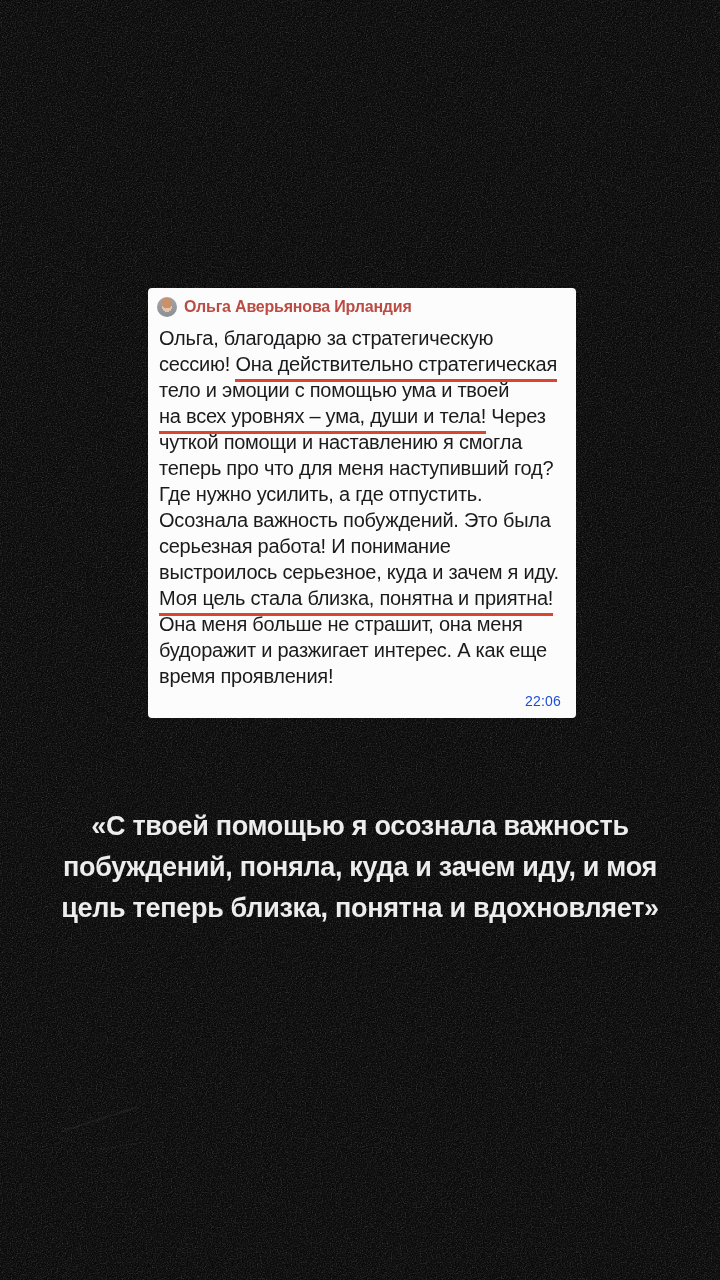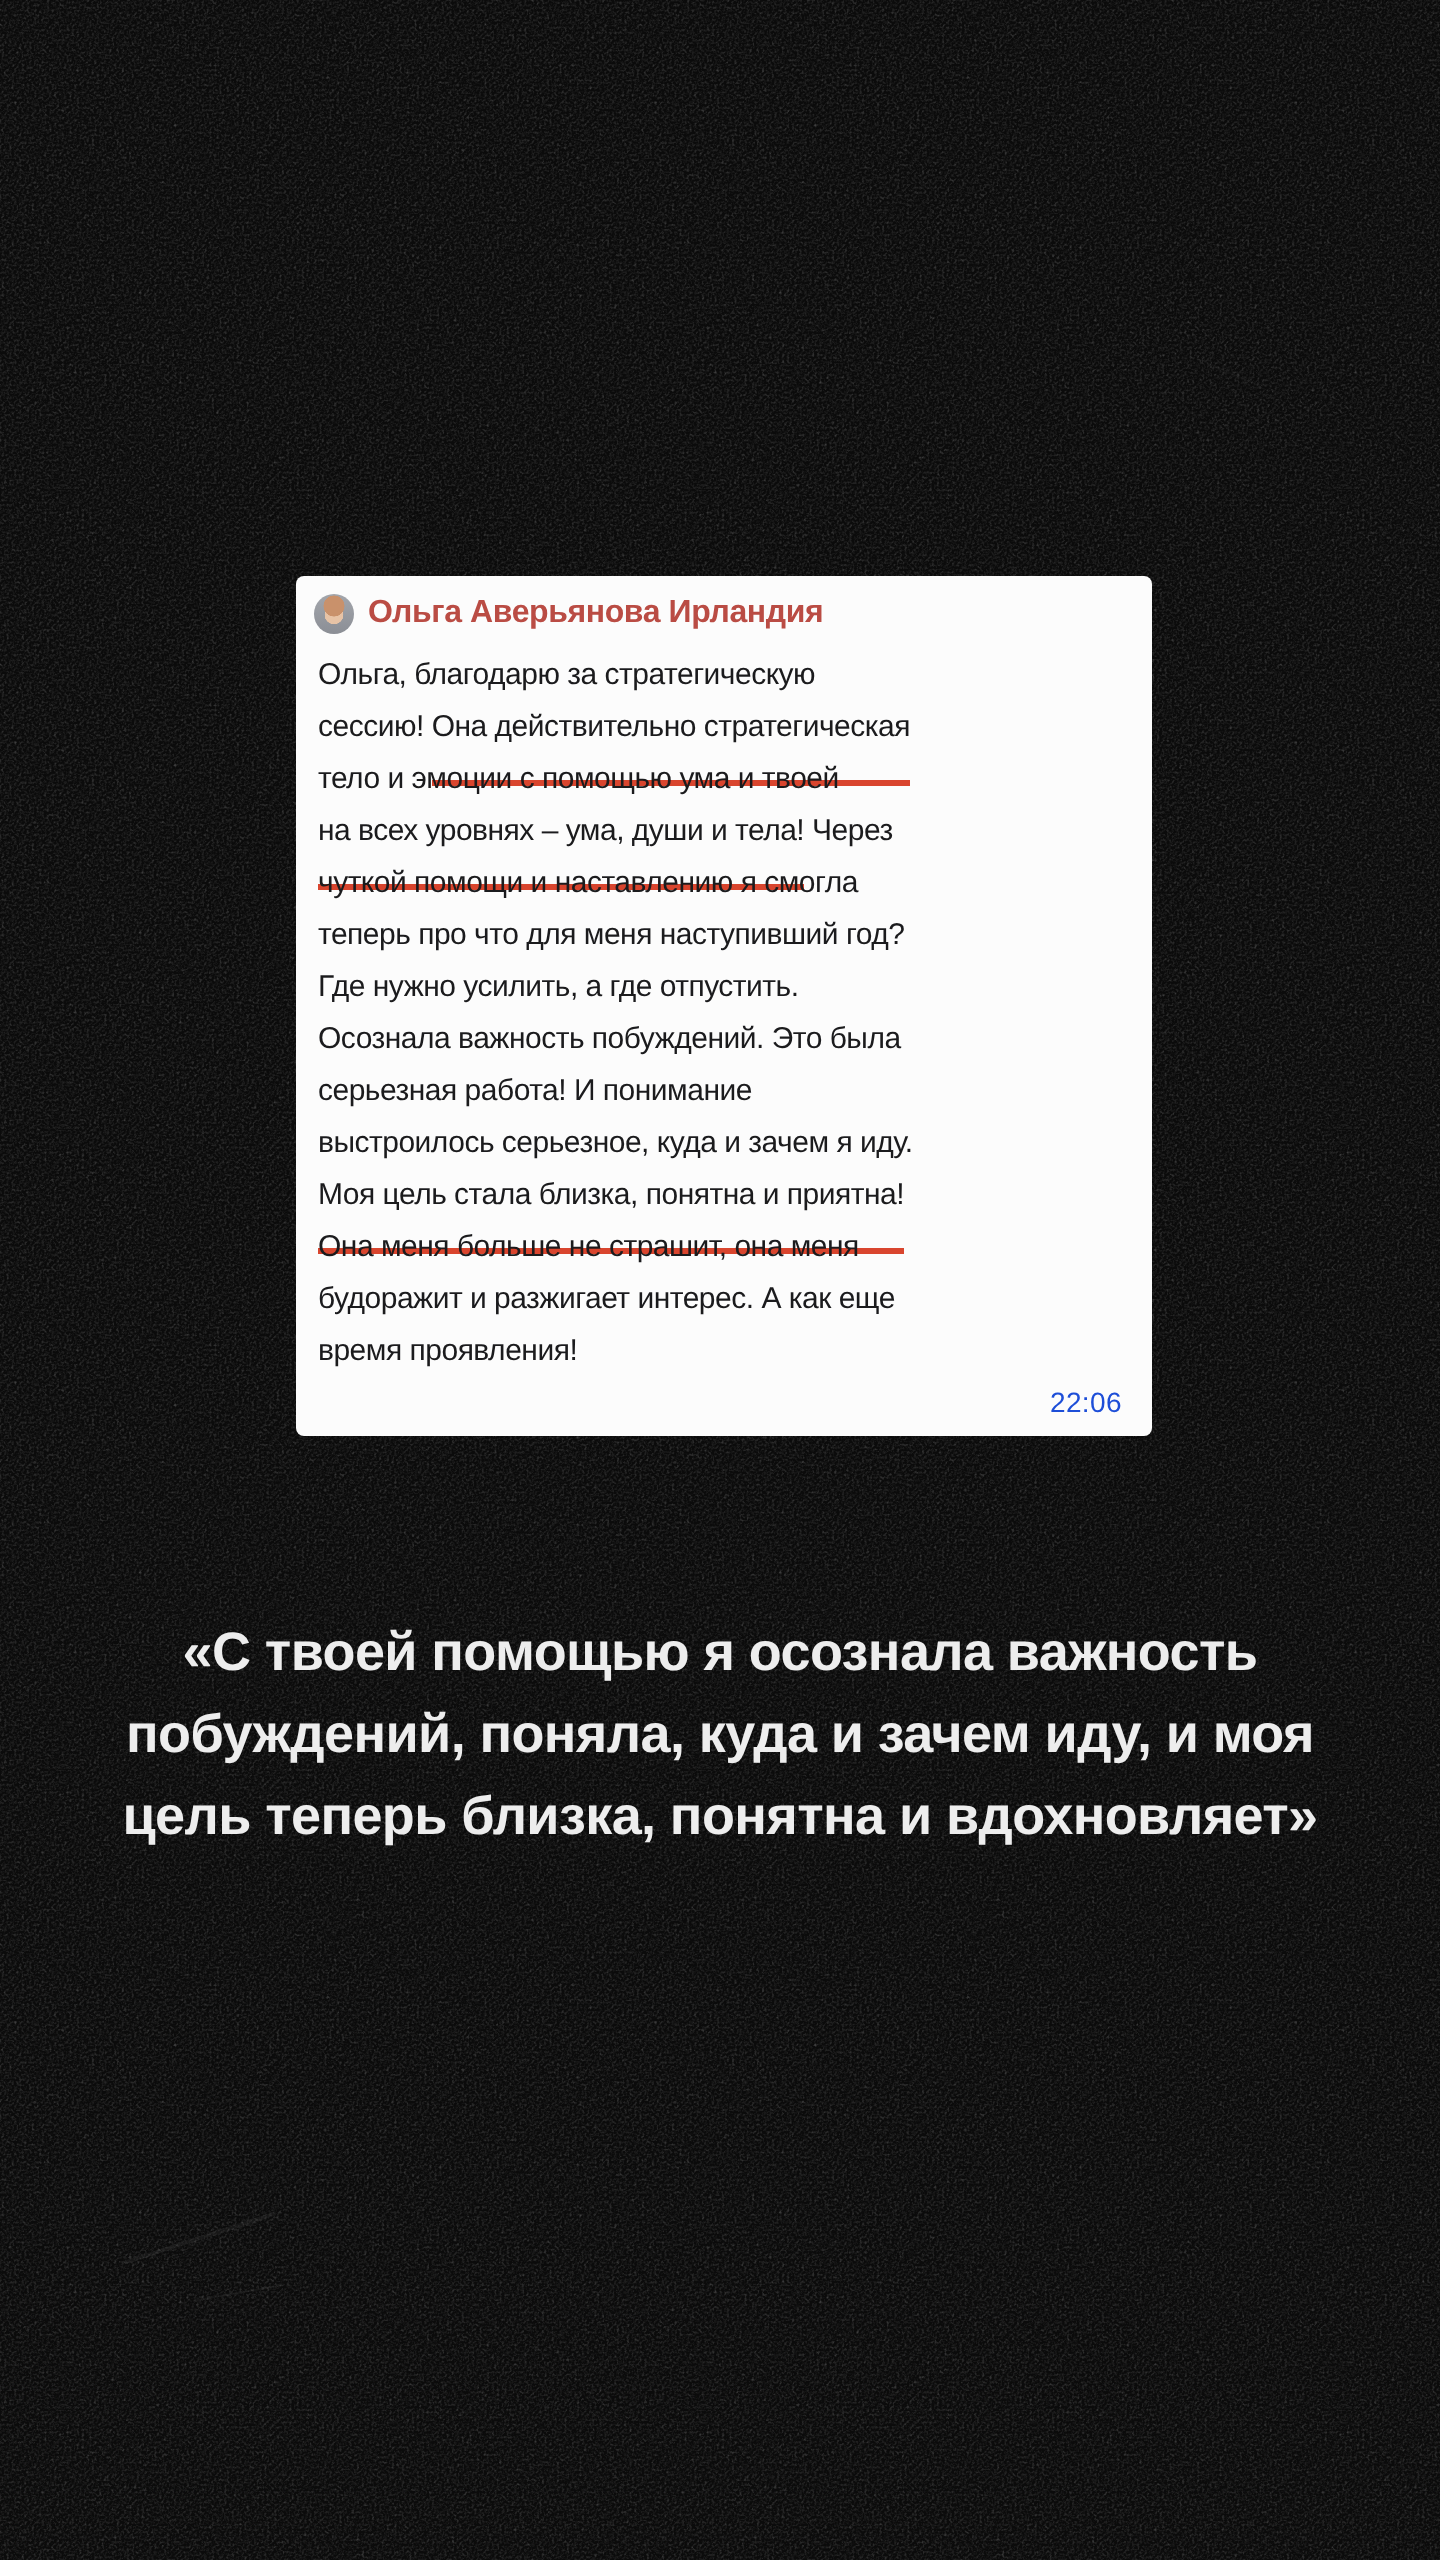--- a/index.html
+++ b/index.html
@@ -60,31 +60,31 @@
   .sender {
     font-size: 16px;
     font-weight: 700;
     color: var(--name-color, #ba4c44);
     white-space: nowrap;
     letter-spacing: -0.2px;
   }
   .message {
     padding: 5px 12px 0 11px;
     color: #1b1b1d;
-    font-size: 15px;
+    font-size: 20px;
     letter-spacing: -0.25px;
   }
   .msg-line {
     white-space: pre;
     line-height: 26px;
     height: 26px;
   }
   .redline {
     border-bottom: 3px solid var(--underline-color, #d9452e);
-    padding-bottom: 18px;
+    padding-bottom: 4px;
   }
   .timestamp {
     position: absolute;
     right: 15px;
     bottom: 9px;
     font-size: 14px;
     color: #1d4ed8;
     letter-spacing: 0.2px;
   }
 

